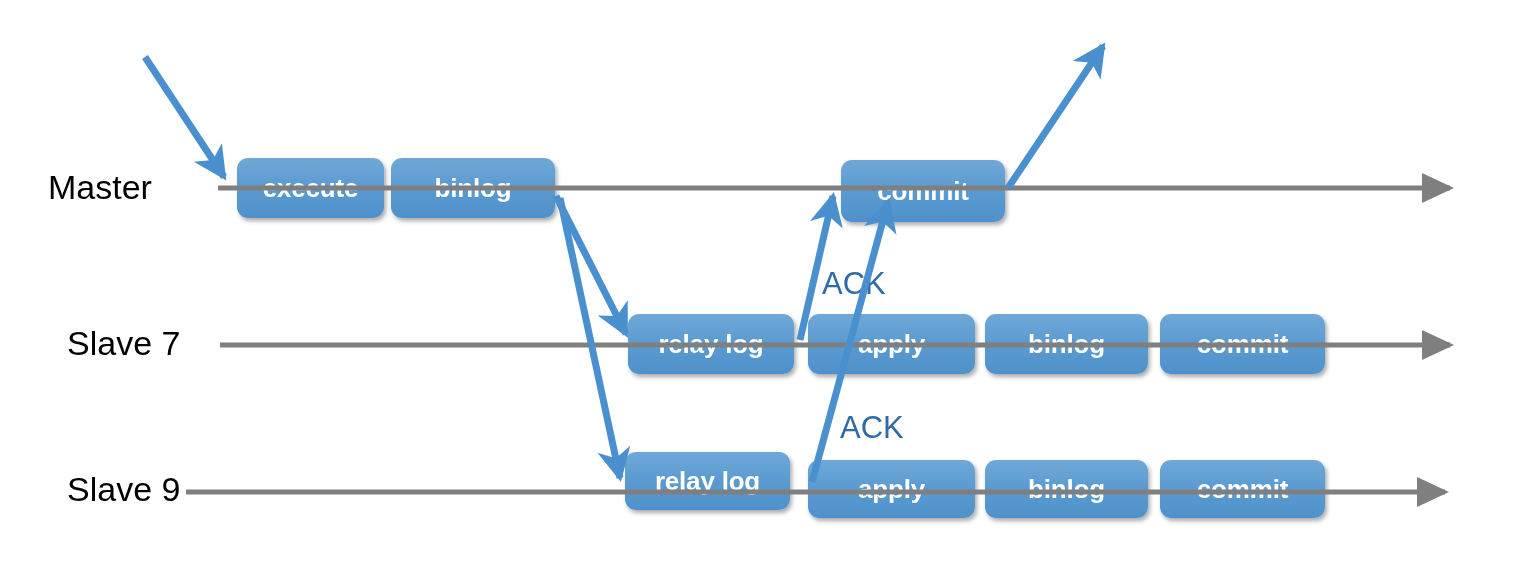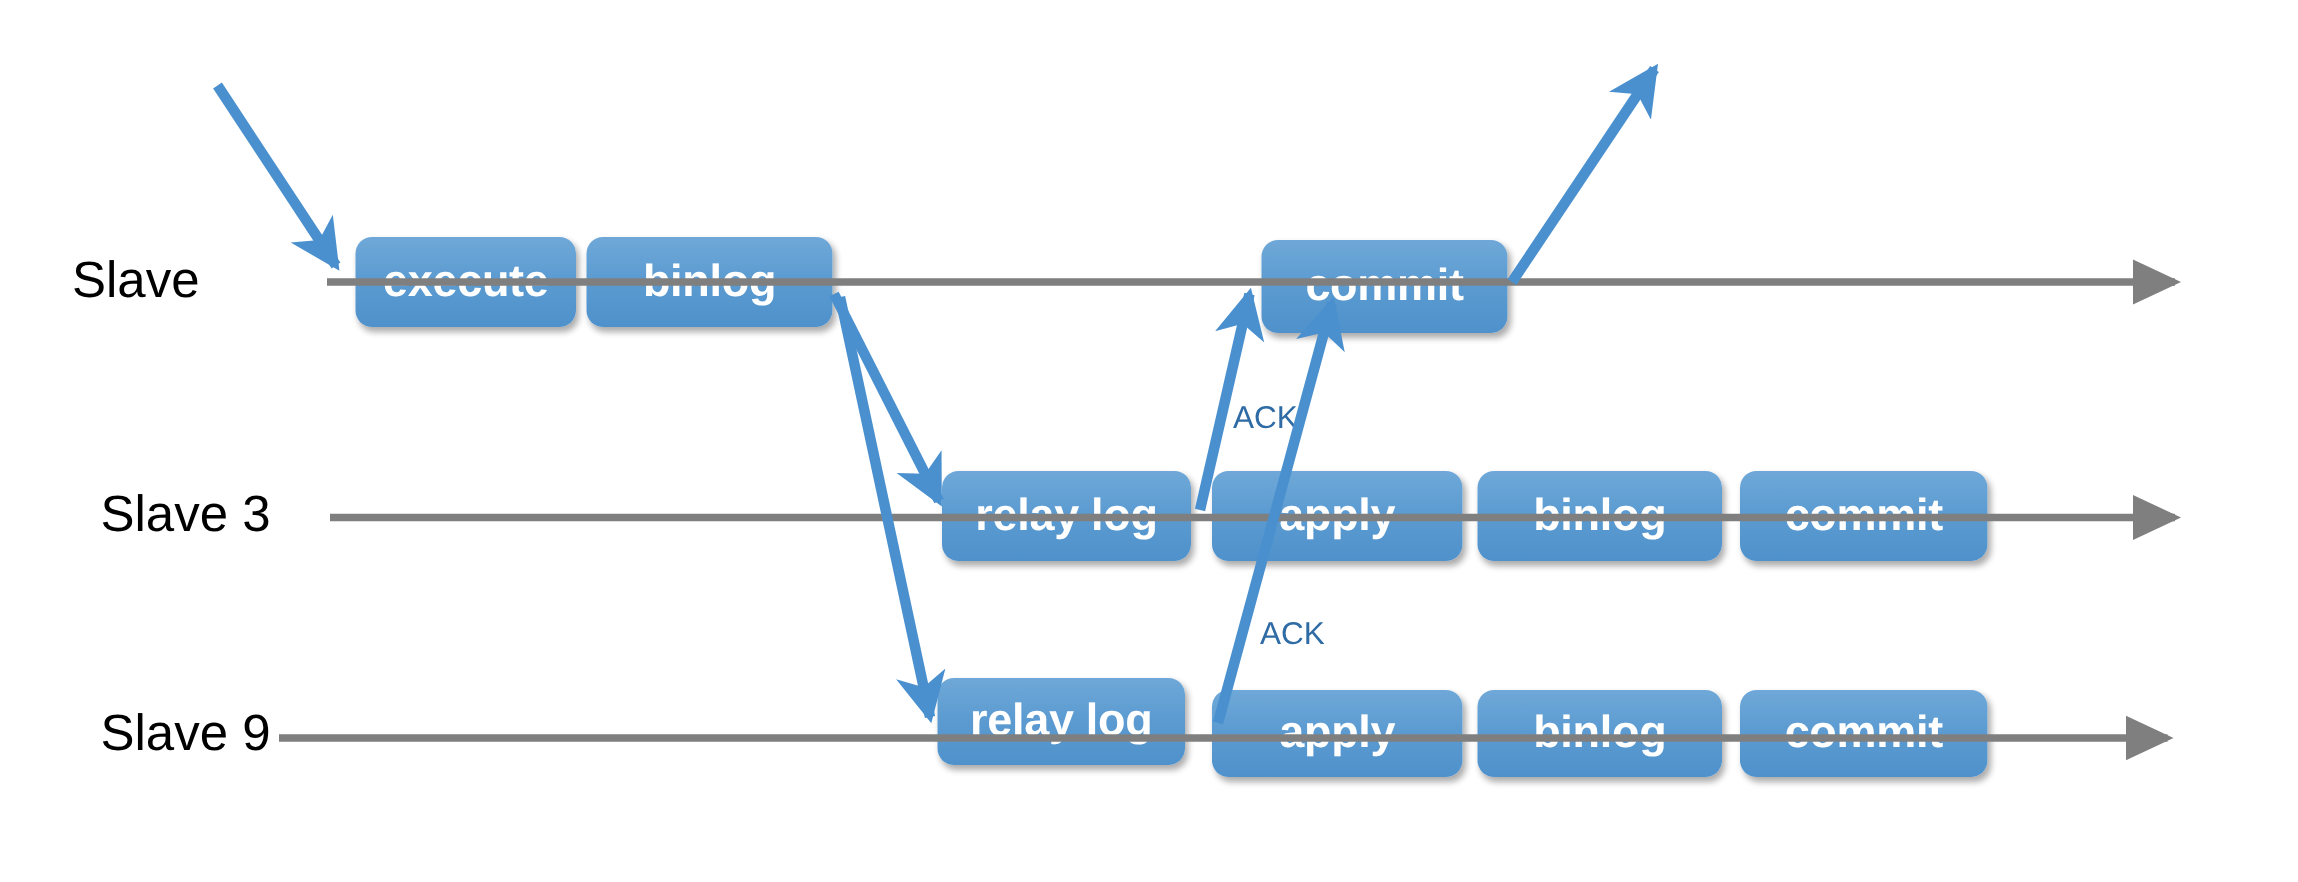--- a/index.html
+++ b/index.html
@@ -26,30 +26,30 @@
   }
   .node-box {
     position: absolute;
     border-radius: 11px;
     background: linear-gradient(to bottom, #6fa8d8 0%, #5b9bd1 48%, #4f91cb 100%);
     box-shadow: 2px 3px 4px rgba(0,0,0,0.33);
     display: flex;
     align-items: center;
     justify-content: center;
     color: #ffffff;
-    font-size: 30px;
+    font-size: 26px;
     font-weight: bold;
     letter-spacing: -0.2px;
     white-space: nowrap;
     font-family: "Liberation Sans", sans-serif;
   }
   .ack-label {
     position: absolute;
     color: #2f6ba4;
-    font-size: 21px;
+    font-size: 31px;
     font-weight: 400;
     line-height: 1;
     white-space: nowrap;
     font-family: "Liberation Sans", sans-serif;
   }
   svg.layer {
     position: absolute;
     left: 0;
     top: 0;
     width: 1532px;
@@ -129,21 +129,21 @@
   <svg class="layer over" viewBox="0 0 1532 588" xmlns="http://www.w3.org/2000/svg">
     <line x1="145" y1="57" x2="224" y2="177" stroke="#4a90cf" stroke-width="7" marker-end="url(#blue-head)"></line>
     <line x1="556" y1="196" x2="626" y2="334" stroke="#4a90cf" stroke-width="7" marker-end="url(#blue-head)"></line>
     <line x1="560" y1="198" x2="620" y2="478" stroke="#4a90cf" stroke-width="7" marker-end="url(#blue-head)"></line>
     <line x1="800" y1="340" x2="833" y2="196" stroke="#4a90cf" stroke-width="7" marker-end="url(#blue-head)"></line>
     <line x1="812" y1="482" x2="888" y2="202" stroke="#4a90cf" stroke-width="7" marker-end="url(#blue-head)"></line>
     <line x1="1008" y1="188" x2="1103" y2="46" stroke="#4a90cf" stroke-width="7" marker-end="url(#blue-head)"></line>
   </svg>
 
   <div class="labels">
-    <div class="lane-label" style="left:48px; top:170px;">Slave</div>
-    <div class="lane-label" style="left:67px; top:326px;">Slave 3</div>
+    <div class="lane-label" style="left:48px; top:170px;">Master</div>
+    <div class="lane-label" style="left:67px; top:326px;">Slave 7</div>
     <div class="lane-label" style="left:67px; top:472px;">Slave 9</div>
 
     <div class="ack-label" style="left:822px; top:268px;">ACK</div>
     <div class="ack-label" style="left:840px; top:412px;">ACK</div>
   </div>
 
 </div>
 
 </body></html>

